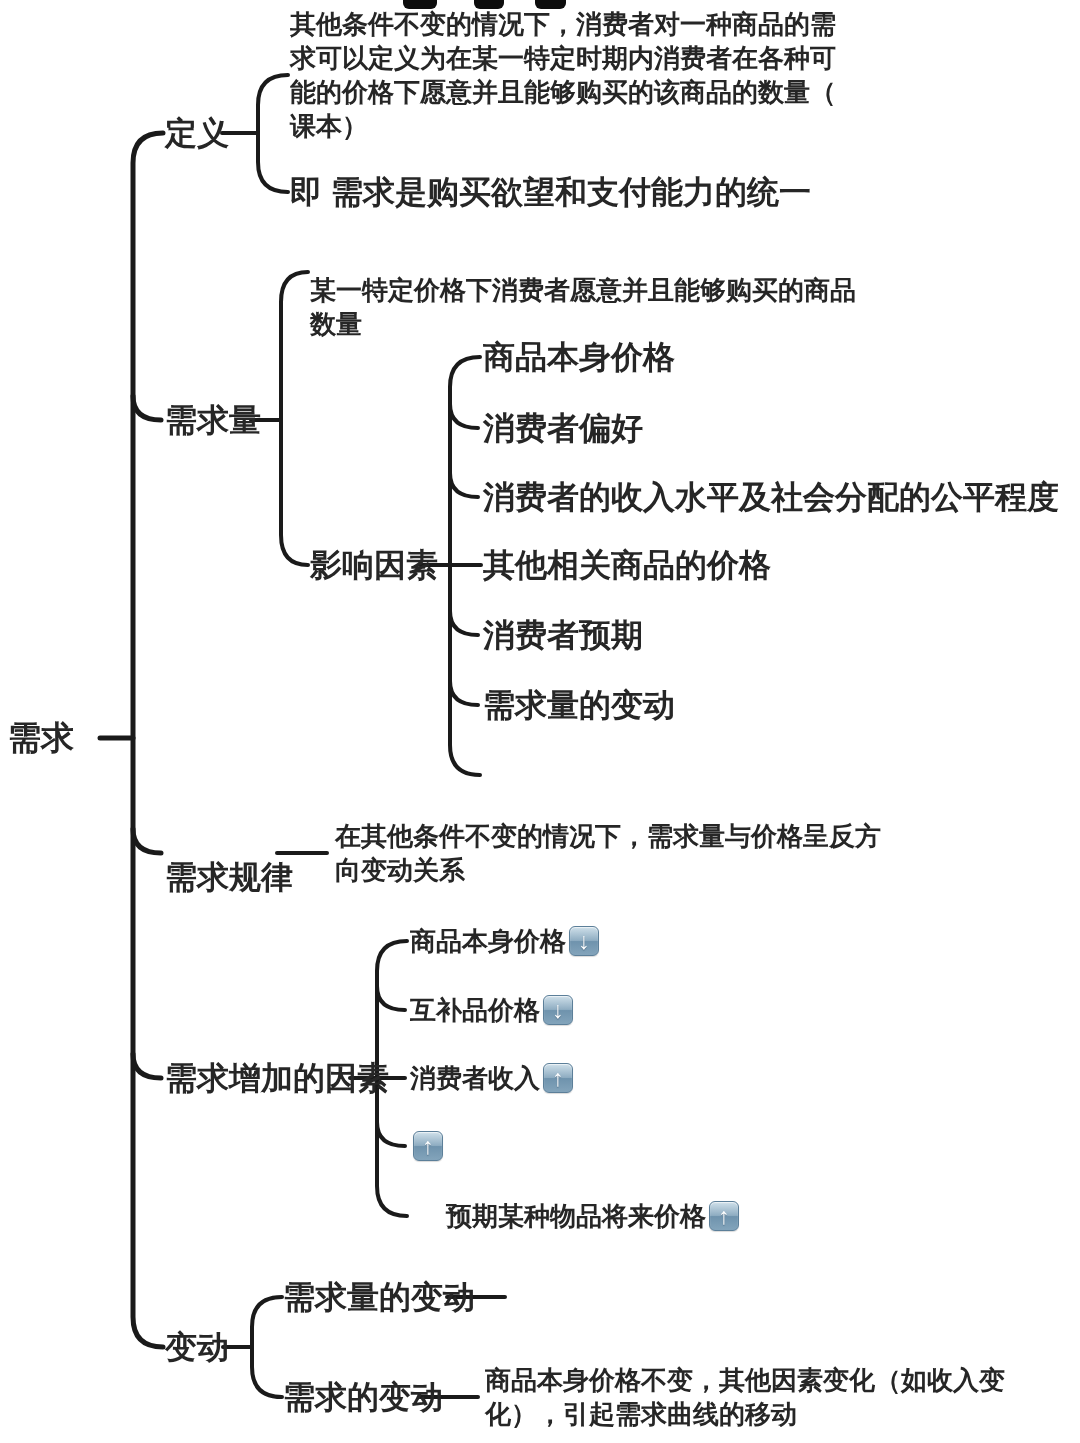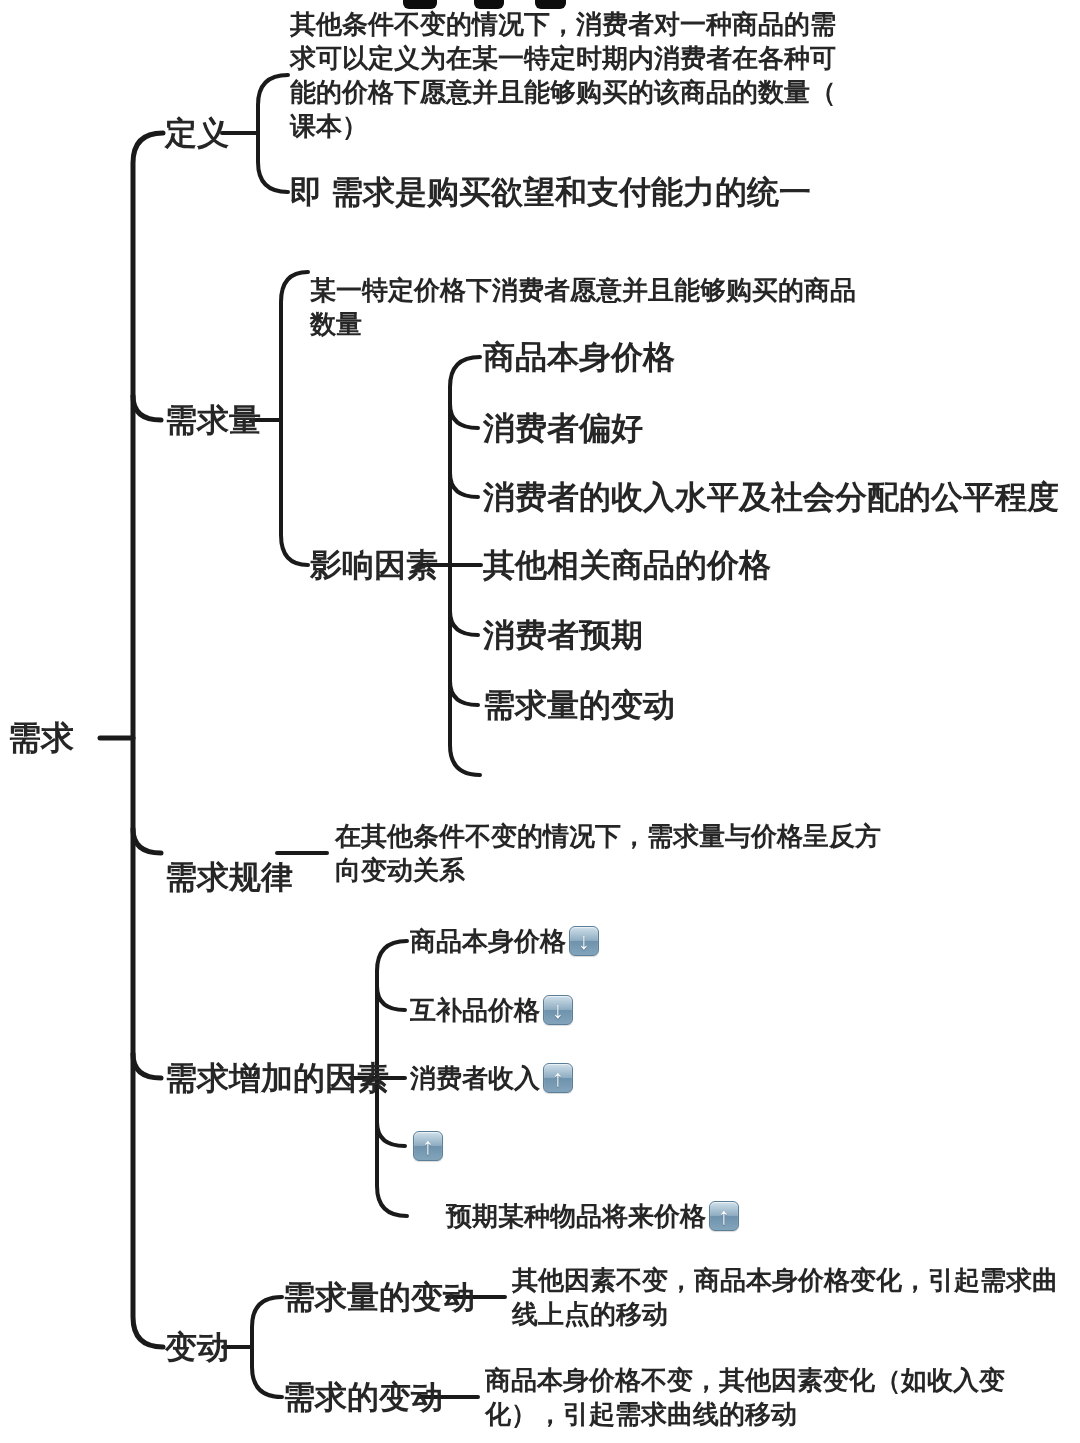--- a/index.html
+++ b/index.html
@@ -160,17 +160,16 @@
   <div class="factor-row" style="left:410px;top:1129px;">
     <span class="emoji" data-icon="up-arrow-icon"></span>
   </div>
   <div class="factor-row" style="left:410px;top:1199px;margin-left:36px;">
     <span>预期某种物品将来价格</span>
     <span class="emoji" data-icon="up-arrow-icon"></span>
   </div>
 
   <div class="node" style="left:165px;top:1330px;">变动</div>
   <div class="node" style="left:283px;top:1280px;">需求量的变动</div>
-  <div class="para" style="left:512px;top:1263px;width:550px;">其他因素不变，商品本身价格变化，引起需求曲线上点的移动</div>
   <div class="node" style="left:283px;top:1380px;">需求的变动</div>
   <div class="para" style="left:485px;top:1363px;width:526px;">商品本身价格不变，其他因素变化（如收入变化），引起需求曲线的移动</div>
 
 </div>
 
 </body></html>

